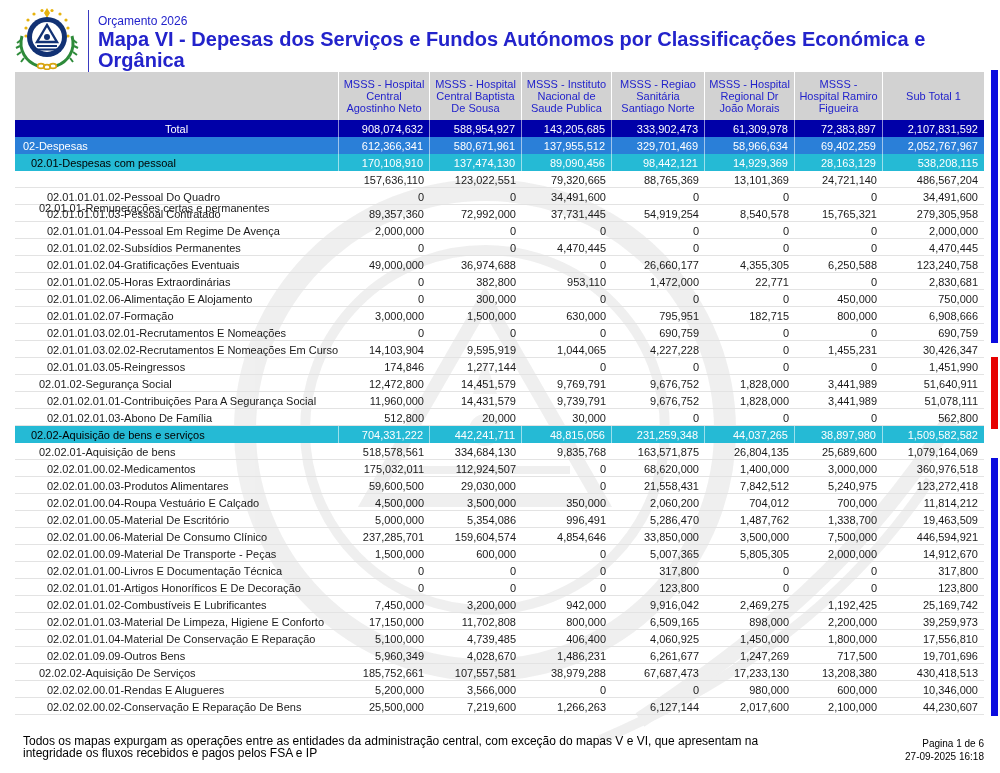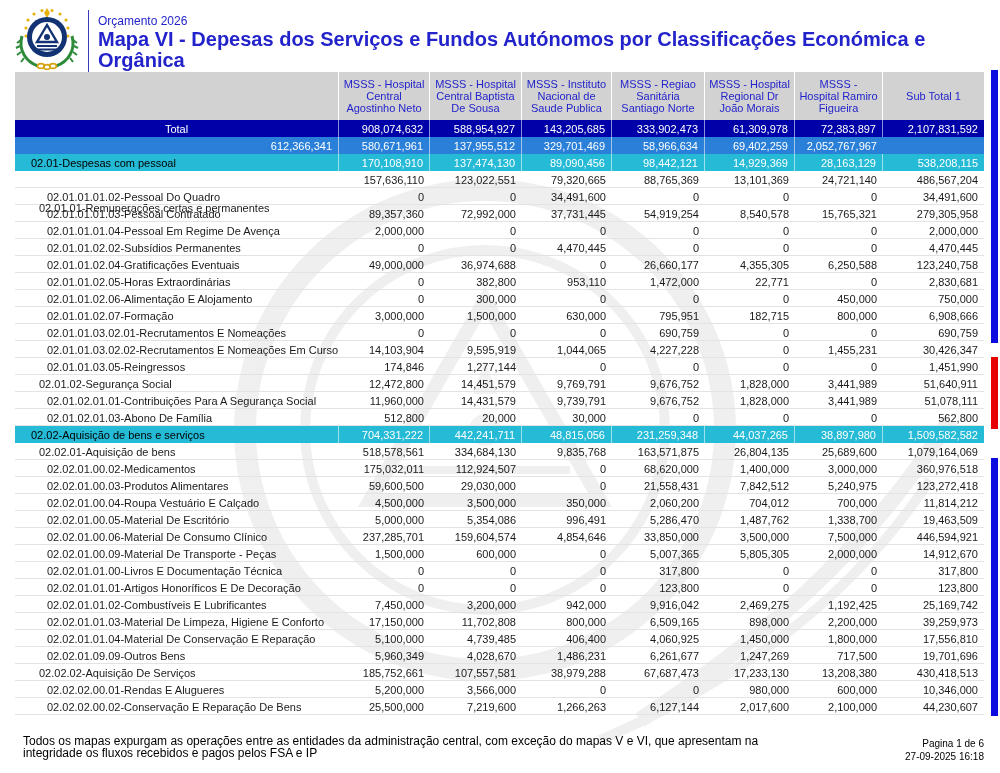--- a/index.html
+++ b/index.html
@@ -131,20 +131,21 @@
           <div class="cell label" style="padding-left: 0px;">Total</div>
           <div class="cell num">908,074,632</div>
           <div class="cell num">588,954,927</div>
           <div class="cell num">143,205,685</div>
           <div class="cell num">333,902,473</div>
           <div class="cell num">61,309,978</div>
           <div class="cell num">72,383,897</div>
           <div class="cell num">2,107,831,592</div>
         </div>
         <div class="grid-row trow blue">
+          <div class="cell label" style="padding-left: 8px;">02-Despesas</div>
           <div class="cell num">612,366,341</div>
           <div class="cell num">580,671,961</div>
           <div class="cell num">137,955,512</div>
           <div class="cell num">329,701,469</div>
           <div class="cell num">58,966,634</div>
           <div class="cell num">69,402,259</div>
           <div class="cell num">2,052,767,967</div>
         </div>
         <div class="grid-row trow cyan">
           <div class="cell label" style="padding-left: 16px;">02.01-Despesas com pessoal</div>

